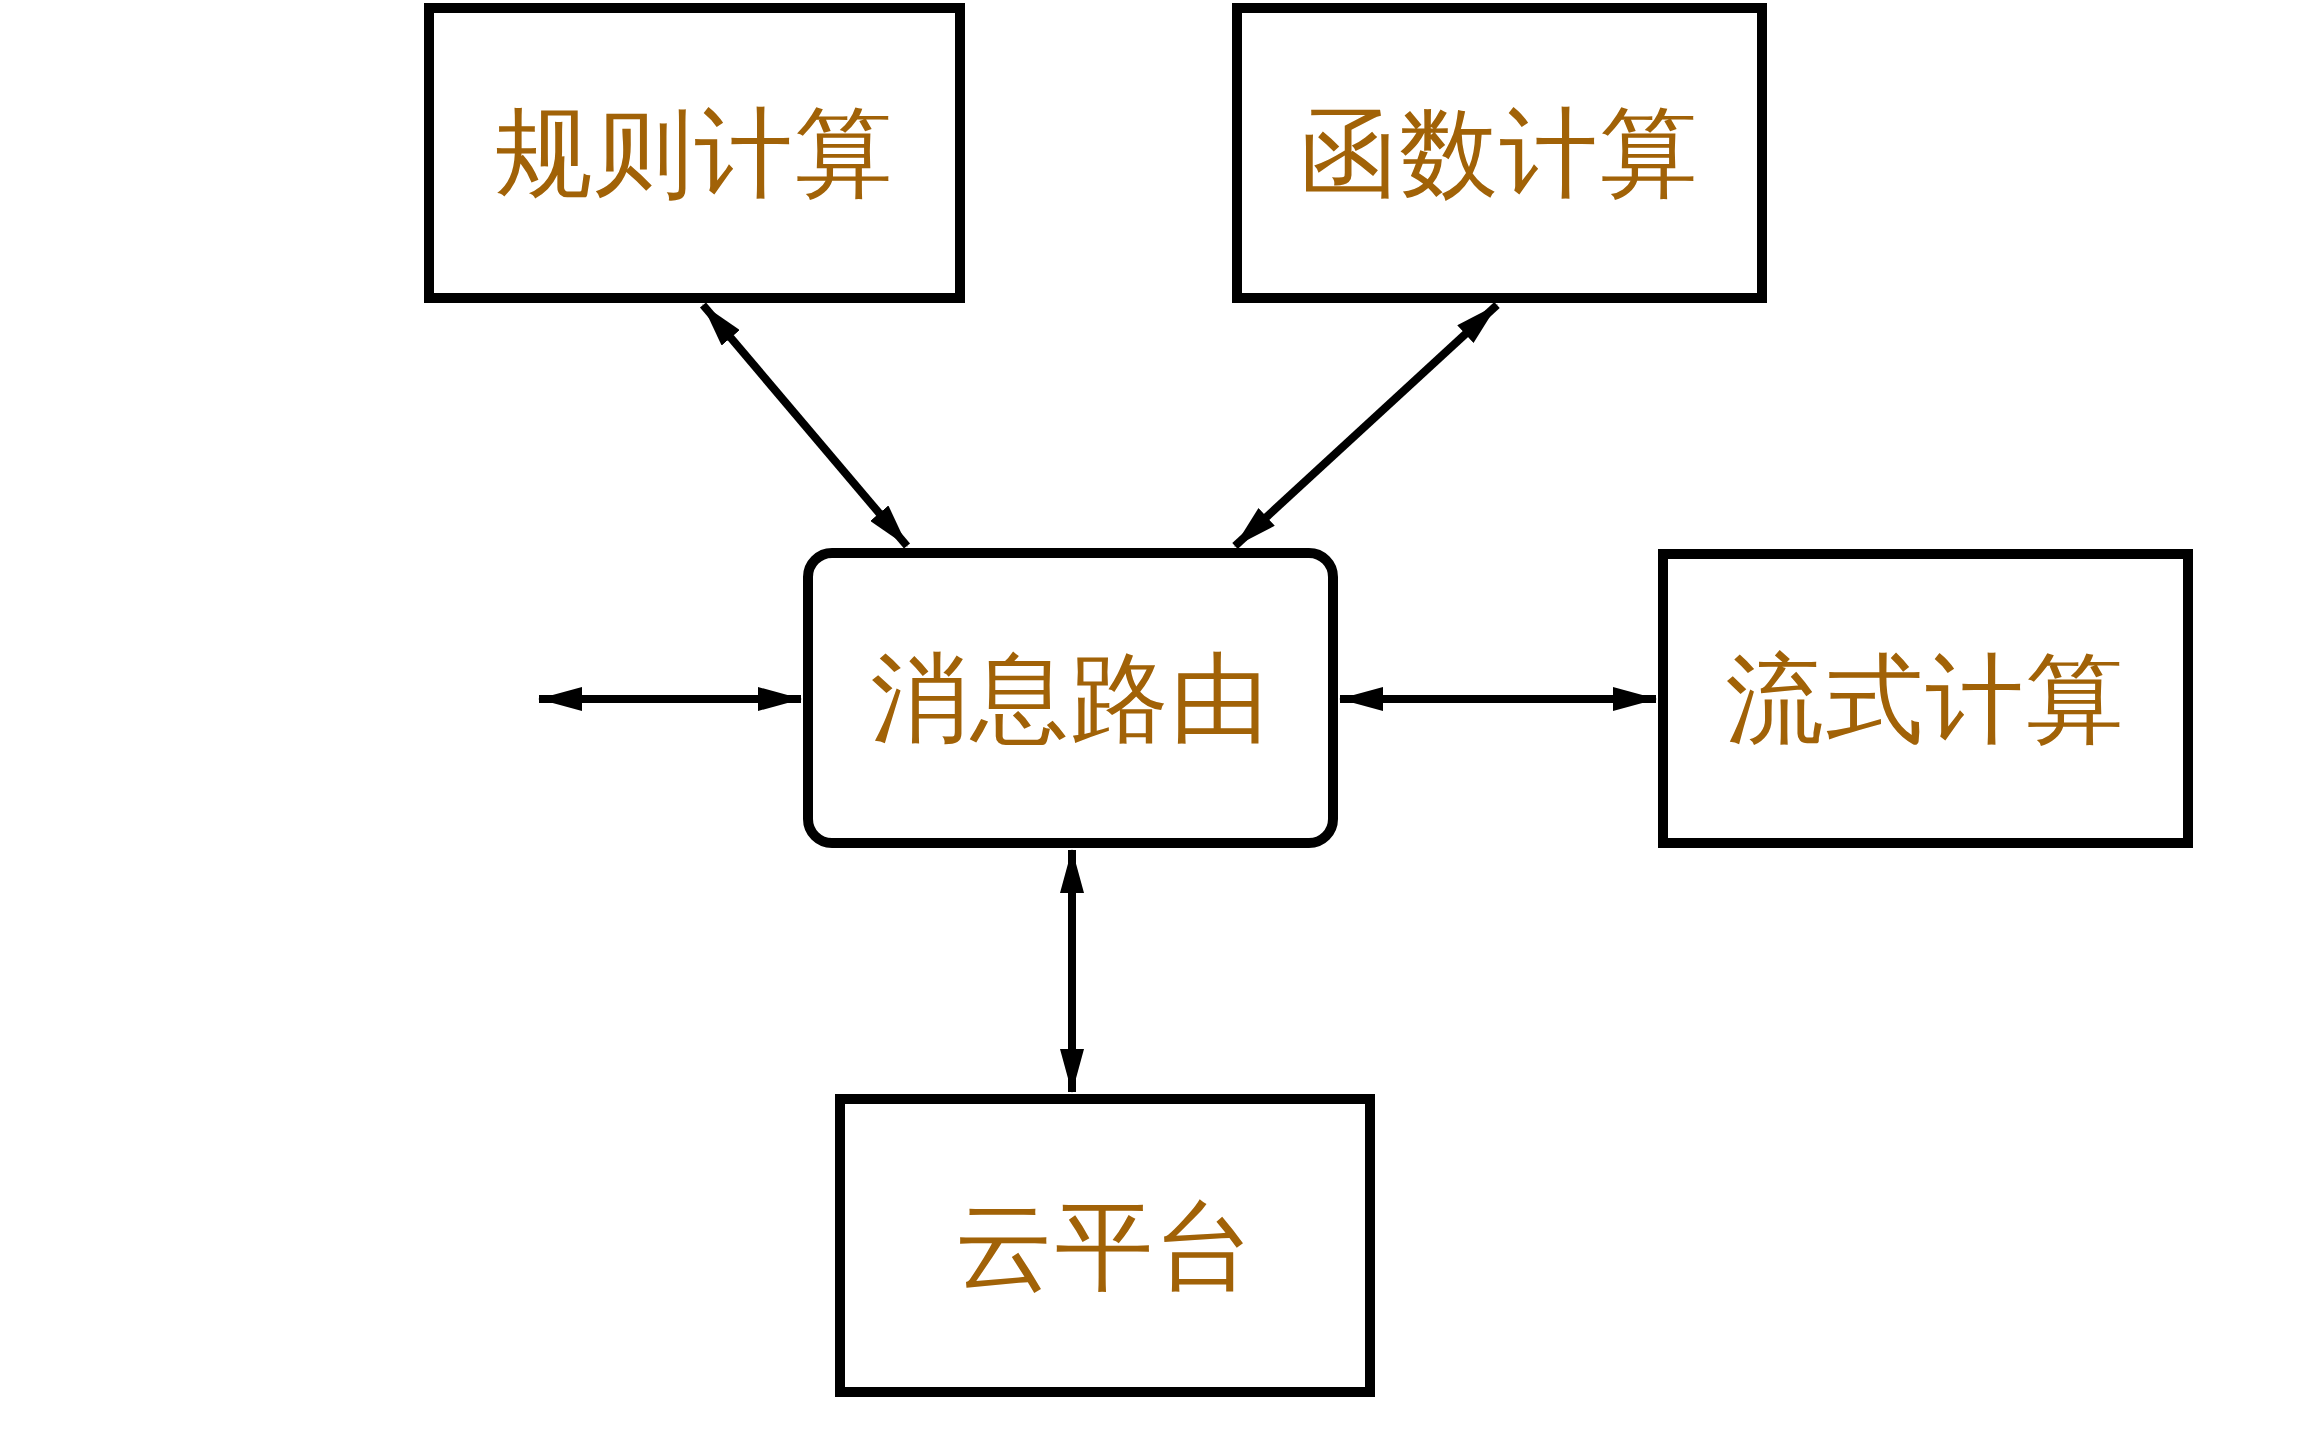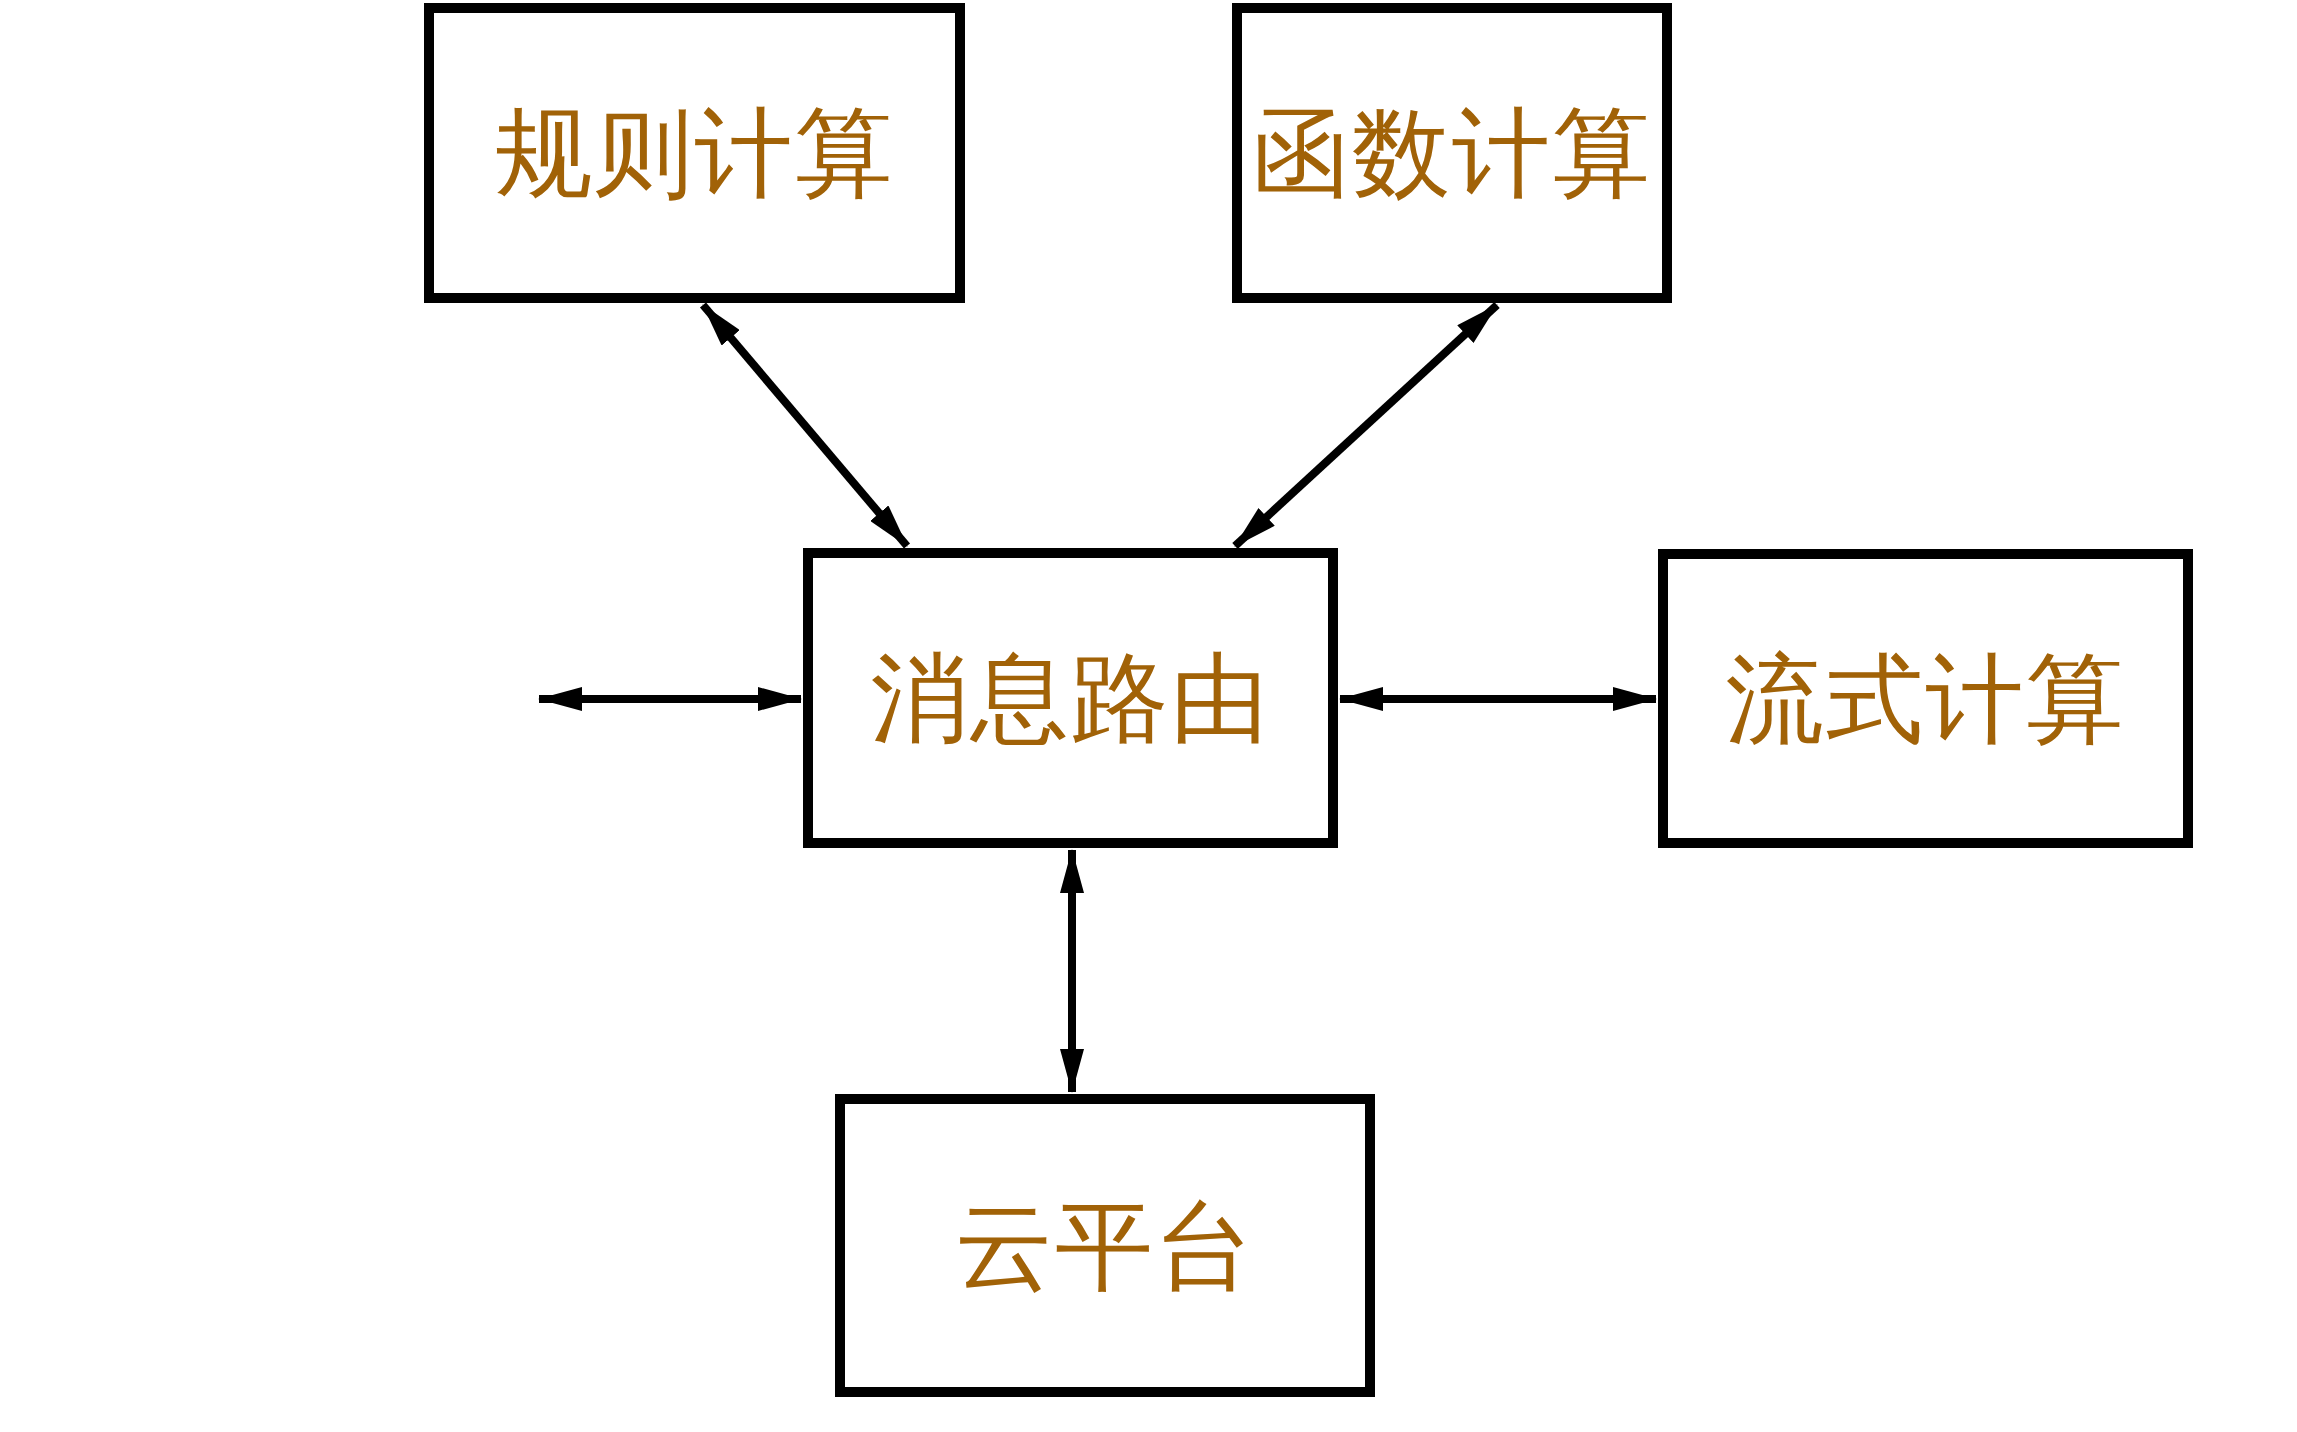--- a/index.html
+++ b/index.html
@@ -23,23 +23,23 @@
     display: flex;
     align-items: center;
     justify-content: center;
     color: #a16207;
     font-size: 98px;
     line-height: 1;
     letter-spacing: 2px;
     white-space: nowrap;
   }
   .node-rule      { left: 424px;  top: 3px;    width: 541px; height: 300px; }
-  .node-function  { left: 1232px; top: 3px;    width: 440px; height: 300px; }
+  .node-function  { left: 1232px; top: 3px;    width: 535px; height: 300px; }
   .node-device    { left: 3px;    top: 547px;  width: 534px; height: 301px; }
-  .node-router    { left: 803px;  top: 548px;  width: 535px; height: 300px; }
+  .node-router    { left: 803px;  top: 548px;  width: 535px; height: 300px; border-radius: 29px; }
   .node-stream    { left: 1658px; top: 549px;  width: 535px; height: 299px; }
   .node-cloud     { left: 835px;  top: 1094px; width: 540px; height: 303px; }
   .edges-layer {
     position: absolute;
     left: 0;
     top: 0;
     width: 2297px;
     height: 1432px;
     pointer-events: none;
   }

